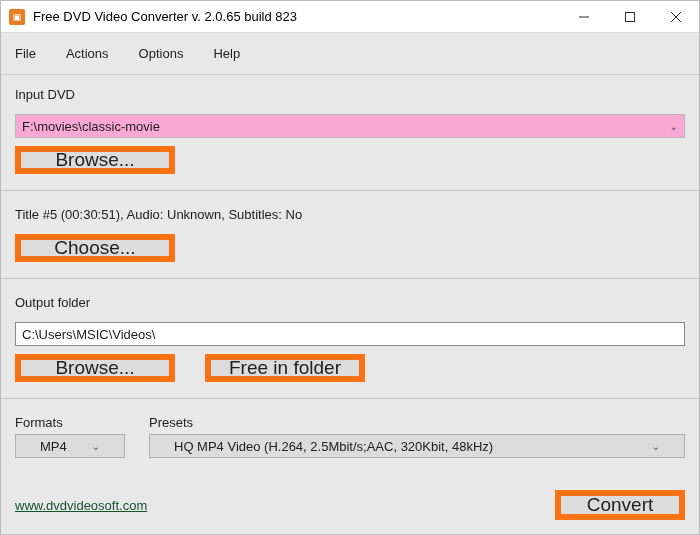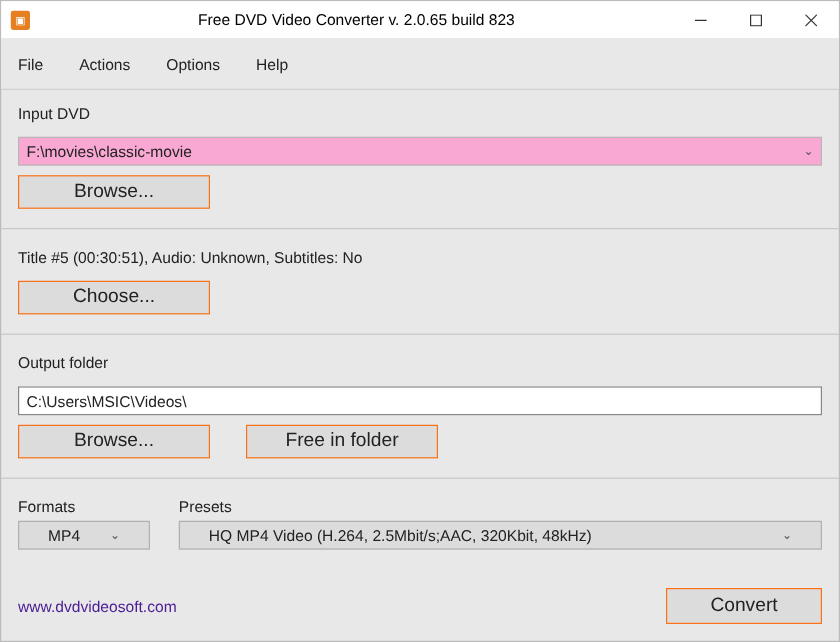--- a/index.html
+++ b/index.html
@@ -36,21 +36,20 @@
       display: flex;
       align-items: center;
       justify-content: center;
       font-size: 9px;
       color: #fff;
     }
     .titlebar .title-text {
       flex: 1;
       font-size: 13px;
       color: #000;
-      text-align: center;
     }
     .win-controls {
       display: flex;
       height: 100%;
     }
     .win-controls div {
       width: 46px;
       height: 100%;
       display: flex;
       align-items: center;
@@ -99,22 +98,22 @@
     }
     .dropdown .dd-text { flex: 1; }
     .dropdown .chev {
       font-size: 10px;
       color: #555;
     }
     .btn {
       height: 28px;
       padding: 0 12px;
       background: #dcdcdc;
-      border: 1px solid #f97316;
-      font-size: 16px;
+      border: 6px solid #f97316;
+      font-size: 19px;
       color: #222;
       display: inline-flex;
       align-items: center;
       justify-content: center;
       cursor: default;
       min-width: 160px;
     }
     .textinput {
       width: 100%;
       height: 24px;
@@ -154,21 +153,22 @@
     .small-dd .dd-text { flex: 1; }
     .small-dd .chev { font-size: 10px; color: #555; margin-left: 6px; }
     .bottom {
       display: flex;
       align-items: center;
       justify-content: space-between;
       padding: 14px;
       margin-top: auto;
     }
     .link {
-      color: #4c1d95;
+      color: #14532d;
+      text-decoration: underline;
       font-size: 13px;
     }
     .convert-btn {
       min-width: 130px;
       height: 30px;
     }
   </style>
 </head>
 <body>
 

